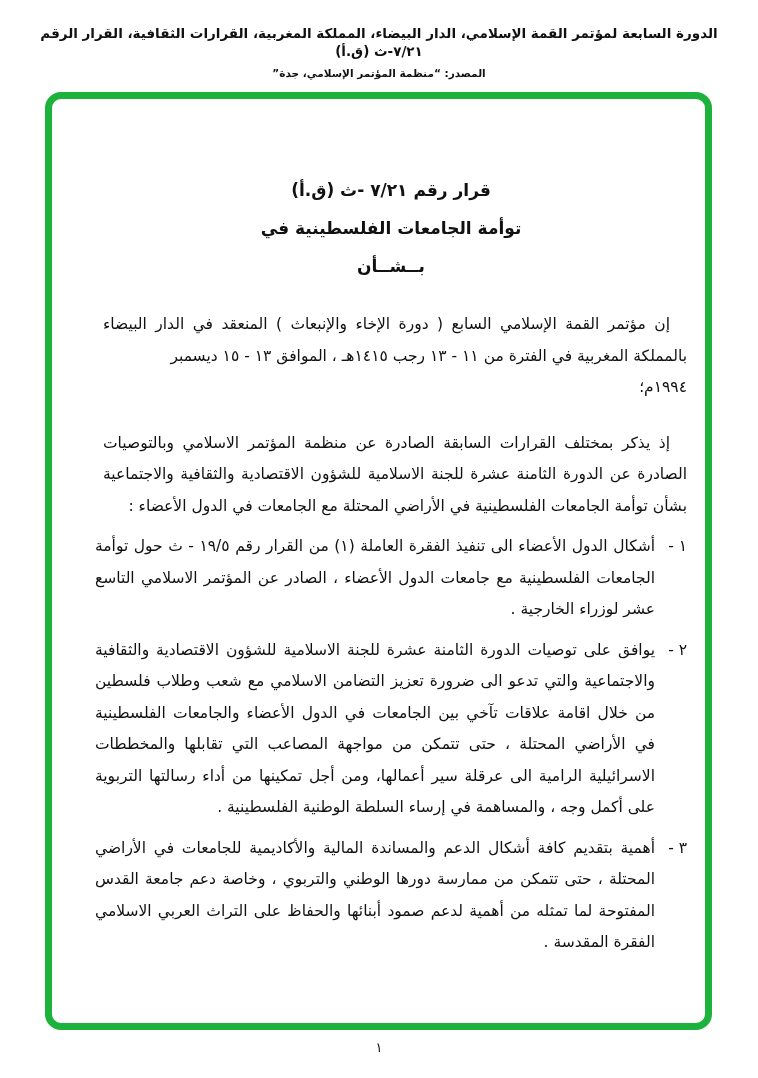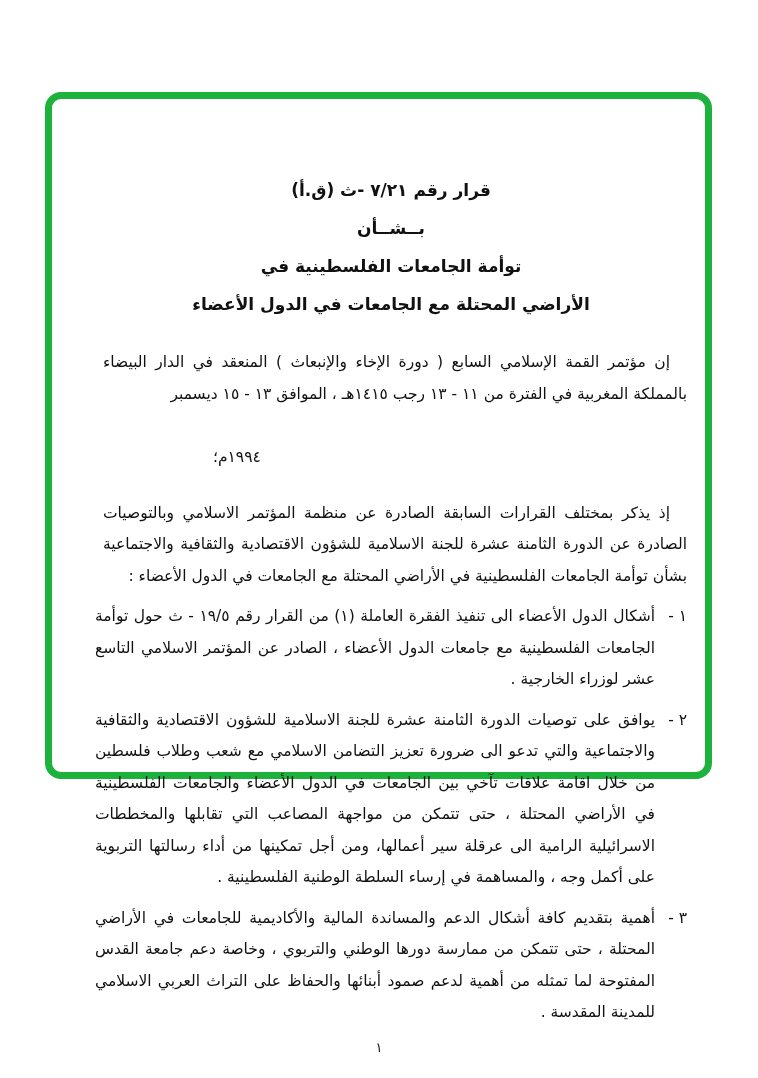--- a/index.html
+++ b/index.html
@@ -25,21 +25,21 @@
   .doc-header .line1{
     font-size:13.5px;font-weight:bold;line-height:18px;
     padding:0 28px;
   }
   .doc-header .line2{
     font-size:10.5px;font-weight:bold;margin-top:7px;
   }
 
   .frame{
     position:absolute;top:92px;left:45px;
-    width:667px;height:687px;
+    width:667px;height:938px;
     border:7px solid var(--green);
     border-radius:16px;
   }
   .content{
     position:absolute;top:0;left:43px;right:18px;
   }
 
   .title-block{
     margin-top:72px;
     text-align:center;
@@ -51,23 +51,22 @@
   .para{
     font-size:15.5px;
     line-height:31.5px;
     text-align:justify;
     margin:24px 0 0 8px;
   }
   .indent{text-indent:17px;}
   .year-line{
     font-size:15.5px;
     line-height:31.5px;
-    text-align:left;
+    text-align:right;
     padding-left:118px;
-    margin-top:32px;
   }
 
   .items{margin-top:4px;}
   .item{
     display:flex;
     margin-top:9px;
     font-size:15.5px;
     line-height:31.5px;
   }
   .item .num{
@@ -84,29 +83,32 @@
     position:absolute;top:1040px;left:0;right:0;
     text-align:center;
     font-size:13px;
   }
 </style>
 </head>
 <body>
 
 <div class="page">
 
+  <div class="doc-header">
+    <div class="line1">الدورة السابعة لمؤتمر القمة الإسلامي، الدار البيضاء، المملكة المغربية، القرارات الثقافية، القرار الرقم ٧/٢١-ث (ق.أ)</div>
+    <div class="line2">المصدر:  “منظمة المؤتمر الإسلامي، جدة”</div>
+  </div>
 
   <div class="frame">
     <div class="content">
 
       <div class="title-block">
         <div>قرار رقم ٧/٢١ -ث (ق.أ)</div>
+        <div>توأمة الجامعات الفلسطينية في</div>
         <div>بــشــأن</div>
-        <div>توأمة الجامعات الفلسطينية في</div>
-        <div>الأراضي المحتلة مع الجامعات في الدول الأعضاء</div>
       </div>
 
       <p class="para indent"><span>إن مؤتمر القمة الإسلامي السابع ( دورة الإخاء والإنبعاث ) المنعقد في الدار البيضاء بالمملكة المغربية في الفترة من ١١ - ١٣ رجب ١٤١٥هـ ، الموافق ١٣ - ١٥ ديسمبر</span></p>
       <div class="year-line">١٩٩٤م؛</div>
 
       <p class="para indent"><strong>إذ يذكر</strong><span> بمختلف القرارات السابقة الصادرة عن منظمة المؤتمر الاسلامي وبالتوصيات الصادرة عن الدورة الثامنة عشرة للجنة الاسلامية للشؤون الاقتصادية والثقافية والاجتماعية بشأن توأمة الجامعات الفلسطينية في الأراضي المحتلة مع الجامعات في الدول الأعضاء :</span></p>
 
       <div class="items">
 
         <div class="item">
@@ -114,21 +116,21 @@
           <span class="body"><strong>أشكال</strong><span> الدول الأعضاء الى تنفيذ الفقرة العاملة (١) من القرار رقم ١٩/٥ - ث حول توأمة الجامعات الفلسطينية مع جامعات الدول الأعضاء ، الصادر عن المؤتمر الاسلامي التاسع عشر لوزراء الخارجية .</span></span>
         </div>
 
         <div class="item">
           <span class="num">٢ -</span>
           <span class="body"><strong>يوافق</strong><span> على توصيات الدورة الثامنة عشرة للجنة الاسلامية للشؤون الاقتصادية والثقافية والاجتماعية والتي تدعو الى ضرورة تعزيز التضامن الاسلامي مع شعب وطلاب فلسطين من خلال اقامة علاقات تآخي بين الجامعات في الدول الأعضاء والجامعات الفلسطينية في الأراضي المحتلة ، حتى تتمكن من مواجهة المصاعب التي تقابلها والمخططات الاسرائيلية الرامية الى عرقلة سير أعمالها، ومن أجل تمكينها من أداء رسالتها التربوية على أكمل وجه ، والمساهمة في إرساء السلطة الوطنية الفلسطينية .</span></span>
         </div>
 
         <div class="item">
           <span class="num">٣ -</span>
-          <span class="body"><strong>أهمية</strong><span> بتقديم كافة أشكال الدعم والمساندة المالية والأكاديمية للجامعات في الأراضي المحتلة ، حتى تتمكن من ممارسة دورها الوطني والتربوي ، وخاصة دعم جامعة القدس المفتوحة لما تمثله من أهمية لدعم صمود أبنائها والحفاظ على التراث العربي الاسلامي للمدينة المقدسة .</span></span>
+          <span class="body"><strong>أهمية</strong><span> بتقديم كافة أشكال الدعم والمساندة المالية والأكاديمية للجامعات في الأراضي المحتلة ، حتى تتمكن من ممارسة دورها الوطني والتربوي ، وخاصة دعم جامعة القدس المفتوحة لما تمثله من أهمية لدعم صمود أبنائها والحفاظ على التراث العربي الاسلامي الفقرة المقدسة .</span></span>
         </div>
 
       </div>
     </div>
   </div>
 
   <div class="page-number">١</div>
 
 </div>
 

